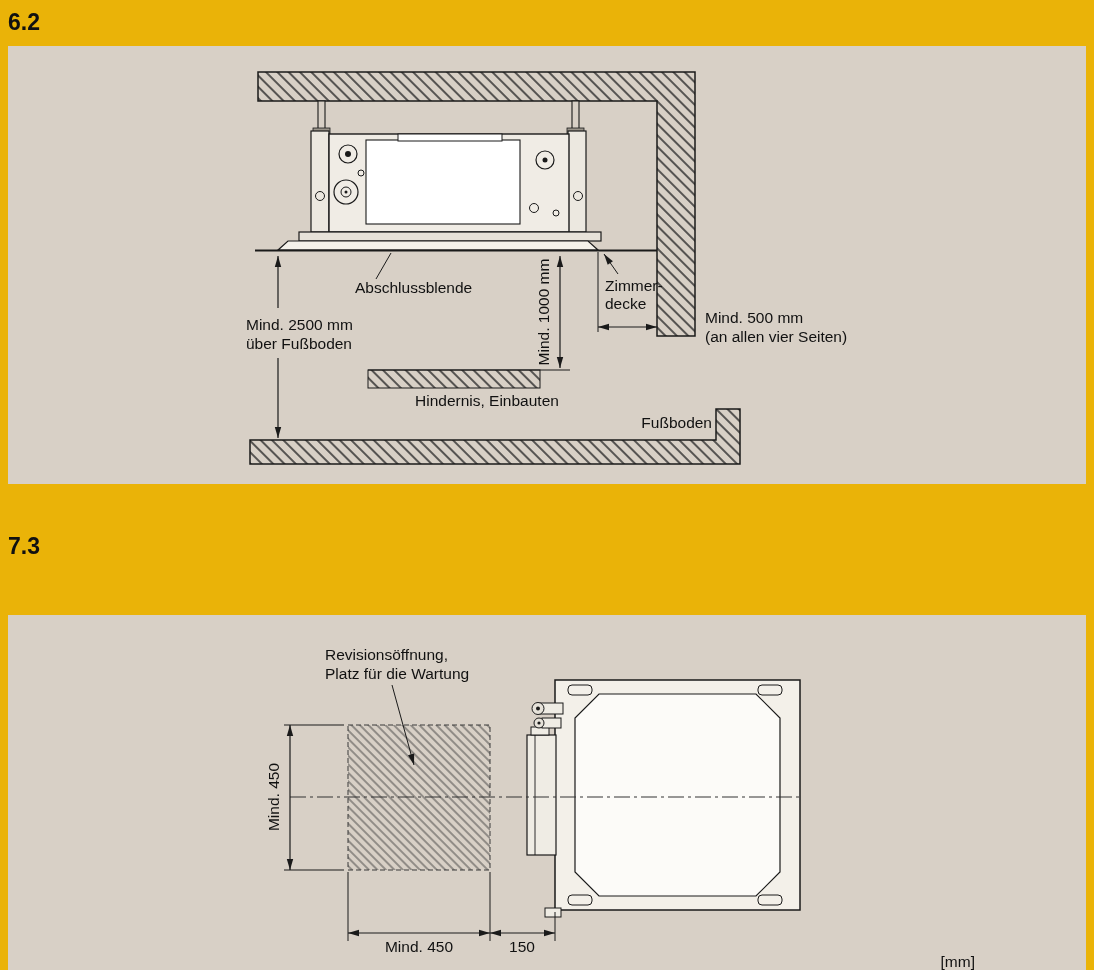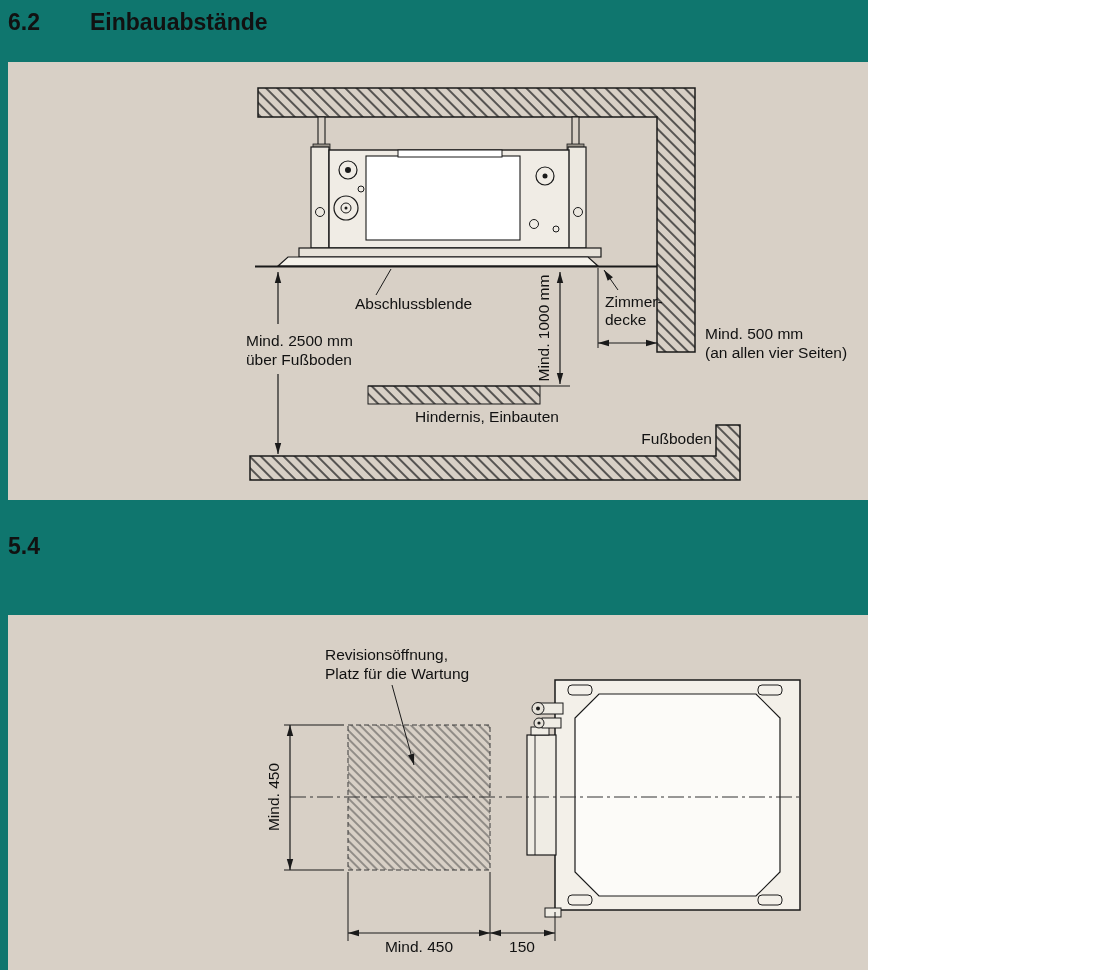--- a/index.html
+++ b/index.html
@@ -1,36 +1,35 @@
 <!DOCTYPE html>
 <html><head>
 <meta charset="utf-8">
 <style>
   * { margin:0; padding:0; box-sizing:border-box; }
   html,body { background:#ffffff; }
   body { font-family:"Liberation Sans", sans-serif; color:#111; }
-  .page { position:relative; width:868px; height:970px; background:#0f766e; overflow:hidden; }
+  .page { position:relative; width:1094px; height:970px; background:#eab308; overflow:hidden; }
   .heading { position:absolute; left:8px; display:flex; font-weight:bold; font-size:23px; color:#111; }
   .heading .num { width:82px; flex:0 0 82px; }
   #h62 { top:9px; }
   #h63 { top:533px; }
   .panel { position:absolute; left:8px; width:1078px; background:#d8d0c6; }
-  #p62 { top:62px; height:438px;text-decoration:underline; }
+  #p62 { top:46px; height:438px;text-decoration:underline; }
   #p63 { top:580px; height:375px;margin-top:35px; }
   svg { display:block; }
   svg text { font-family:"Liberation Sans", sans-serif; font-size:15.5px; fill:#111; }
 </style>
 </head>
 <body>
 
 <div class="page">
 
   <div class="heading" id="h62">
     <span class="num">6.2</span>
-    <span class="ttl">Einbauabstände</span>
   </div>
 
   <div class="panel" id="p62">
     <svg width="1078" height="438" viewBox="0 0 1078 438">
       <defs>
         <pattern id="hatchA" patternUnits="userSpaceOnUse" width="8" height="8" patternTransform="rotate(-45)">
           <line x1="4" y1="0" x2="4" y2="8" stroke="#2a2a2a" stroke-width="1.5"></line>
         </pattern>
         <marker id="arrA" viewBox="0 0 12 8" refX="11.5" refY="4" markerWidth="12" markerHeight="8" orient="auto-start-reverse" markerUnits="userSpaceOnUse">
           <path d="M0.5,0.8 L11.5,4 L0.5,7.2 z" fill="#1a1a1a"></path>
@@ -96,21 +95,21 @@
       <rect x="360" y="324" width="172" height="18" fill="url(#hatchA)" stroke="#1a1a1a" stroke-width="1"></rect>
       <line x1="360" y1="324" x2="562" y2="324" stroke="#1a1a1a" stroke-width="1.2"></line>
       <text x="407" y="360">Hindernis, Einbauten</text>
 
       <polygon points="242,394 708,394 708,363 732,363 732,418 242,418" fill="url(#hatchA)" stroke="#1a1a1a" stroke-width="1.5"></polygon>
       <text x="704" y="382" text-anchor="end">Fußboden</text>
     </svg>
   </div>
 
   <div class="heading" id="h63">
-    <span class="num">5.4</span>
+    <span class="num">7.3</span>
   </div>
 
   <div class="panel" id="p63">
     <svg width="1078" height="375" viewBox="0 0 1078 375">
       <defs>
         <pattern id="hatchB" patternUnits="userSpaceOnUse" width="6" height="6" patternTransform="rotate(-45)">
           <line x1="3" y1="0" x2="3" y2="6" stroke="#3a3a3a" stroke-width="0.9"></line>
         </pattern>
         <marker id="arrB" viewBox="0 0 12 8" refX="11.5" refY="4" markerWidth="12" markerHeight="8" orient="auto-start-reverse" markerUnits="userSpaceOnUse">
           <path d="M0.5,0.8 L11.5,4 L0.5,7.2 z" fill="#1a1a1a"></path>

